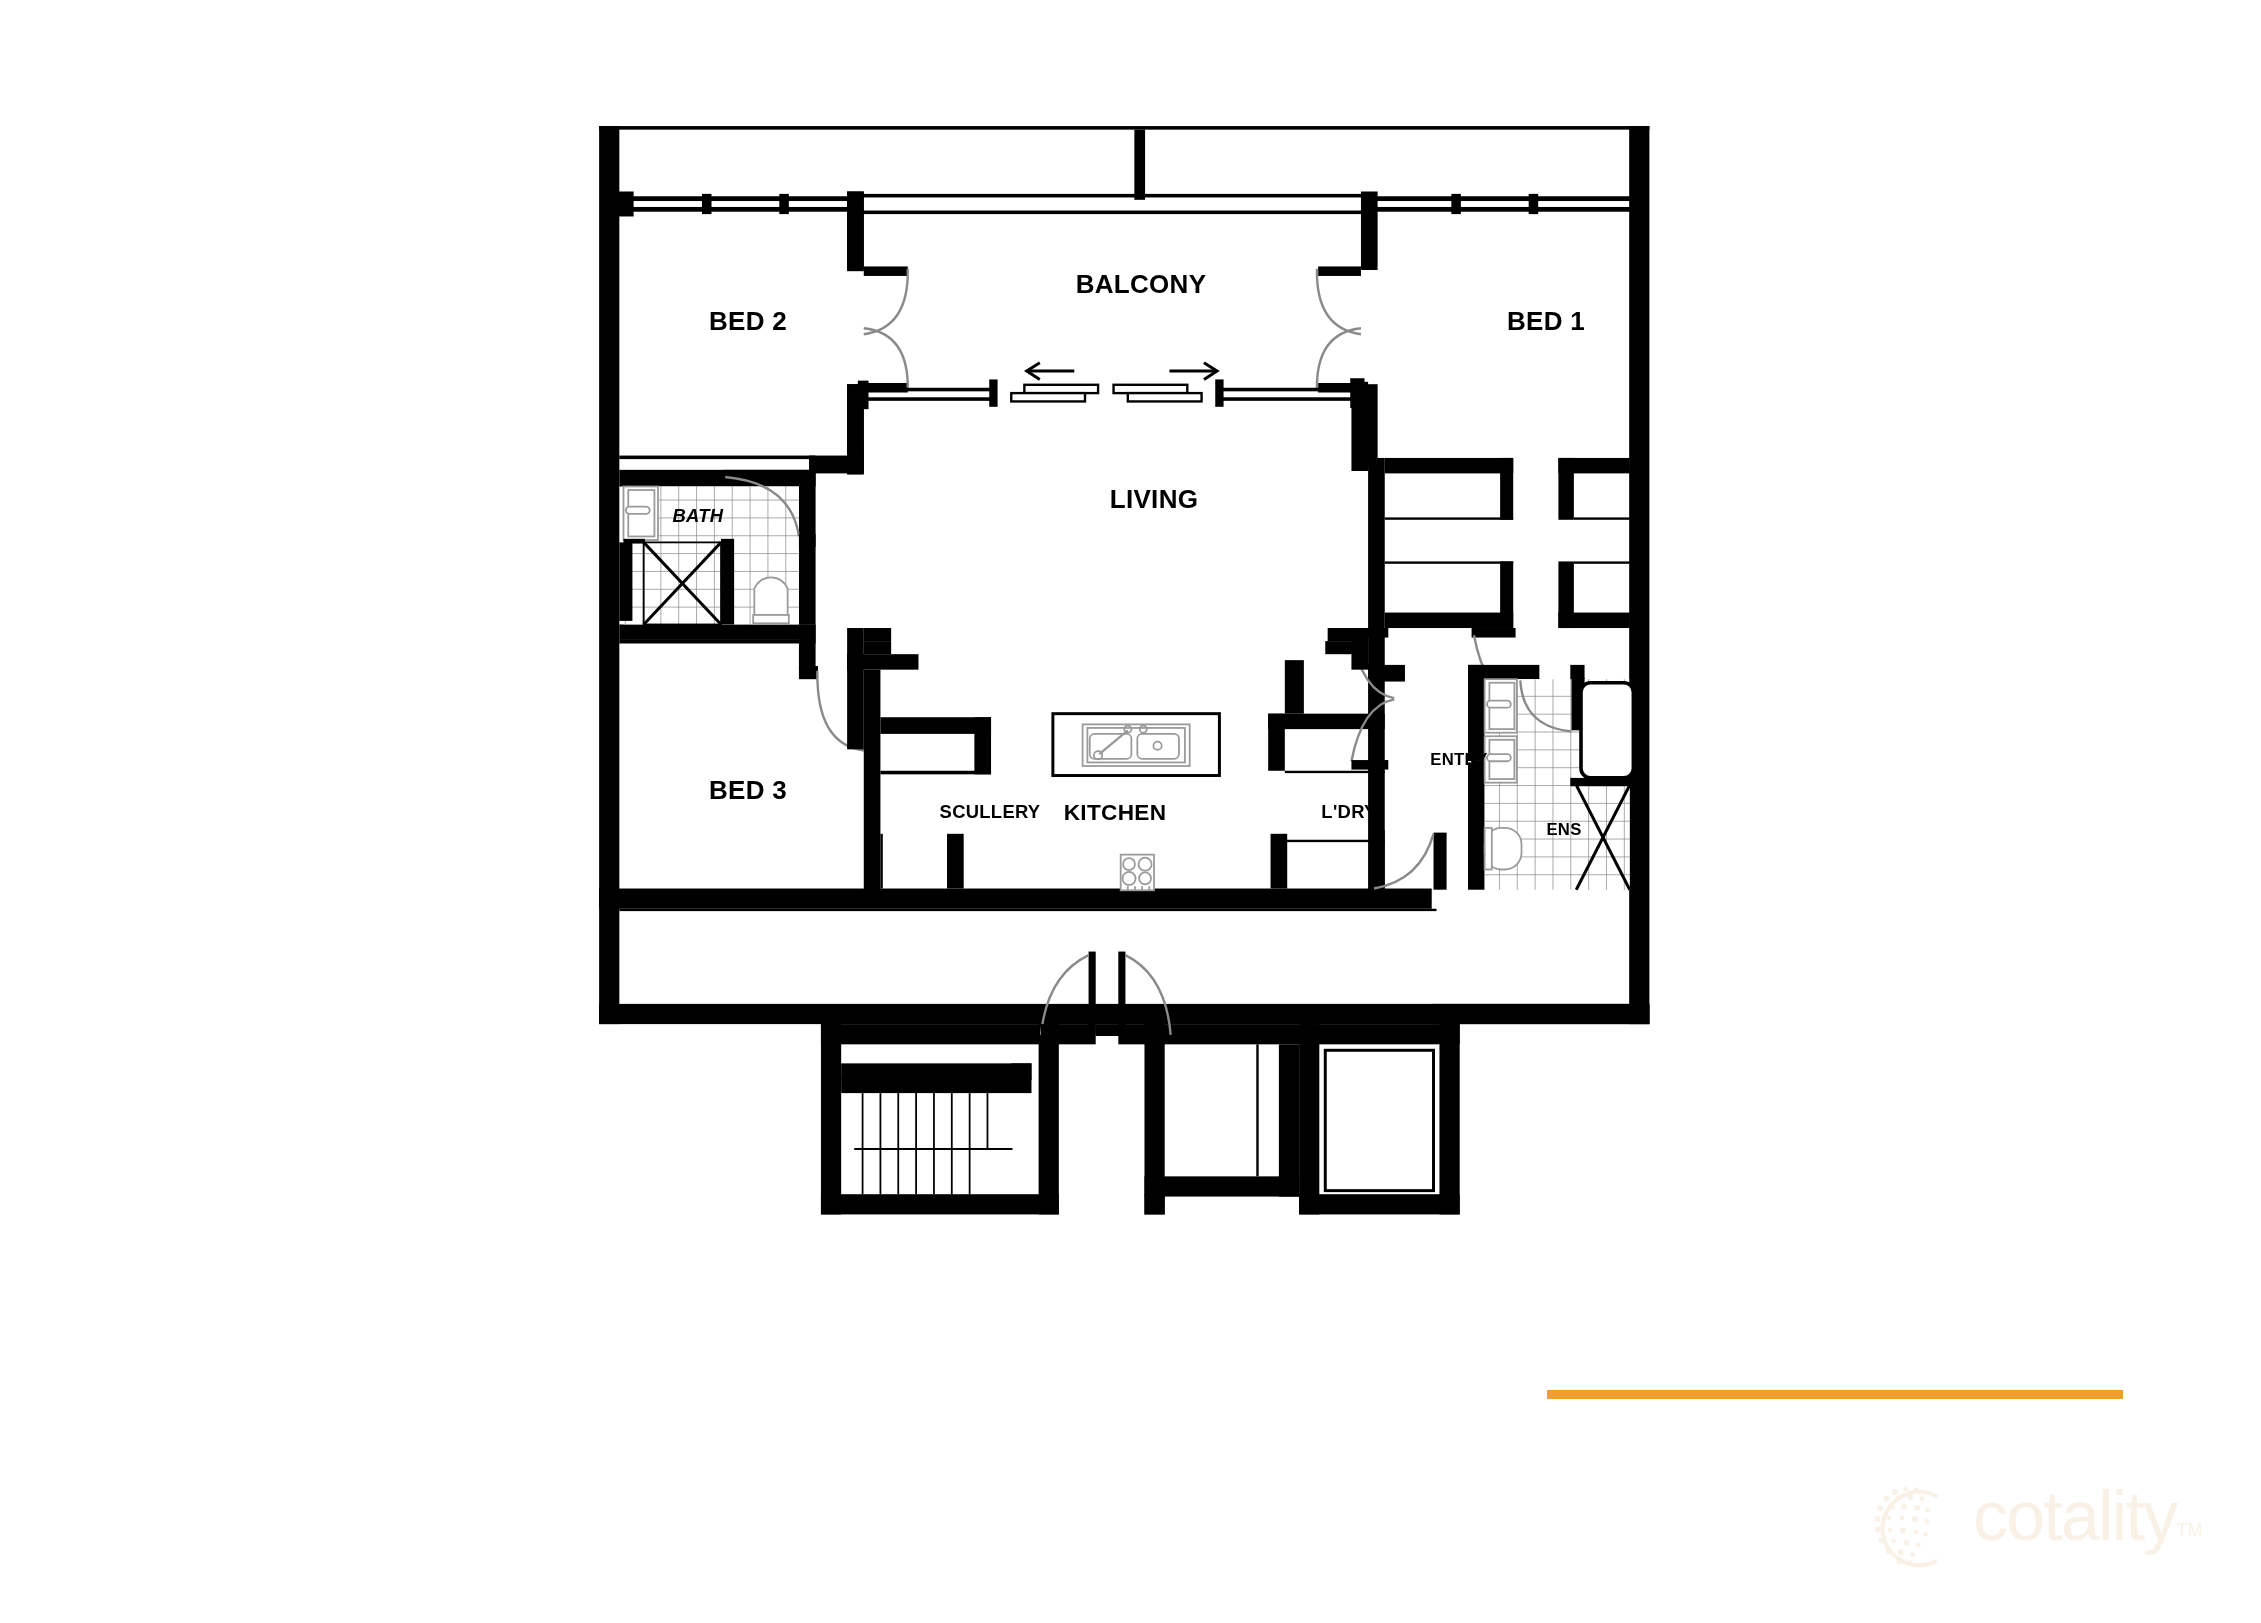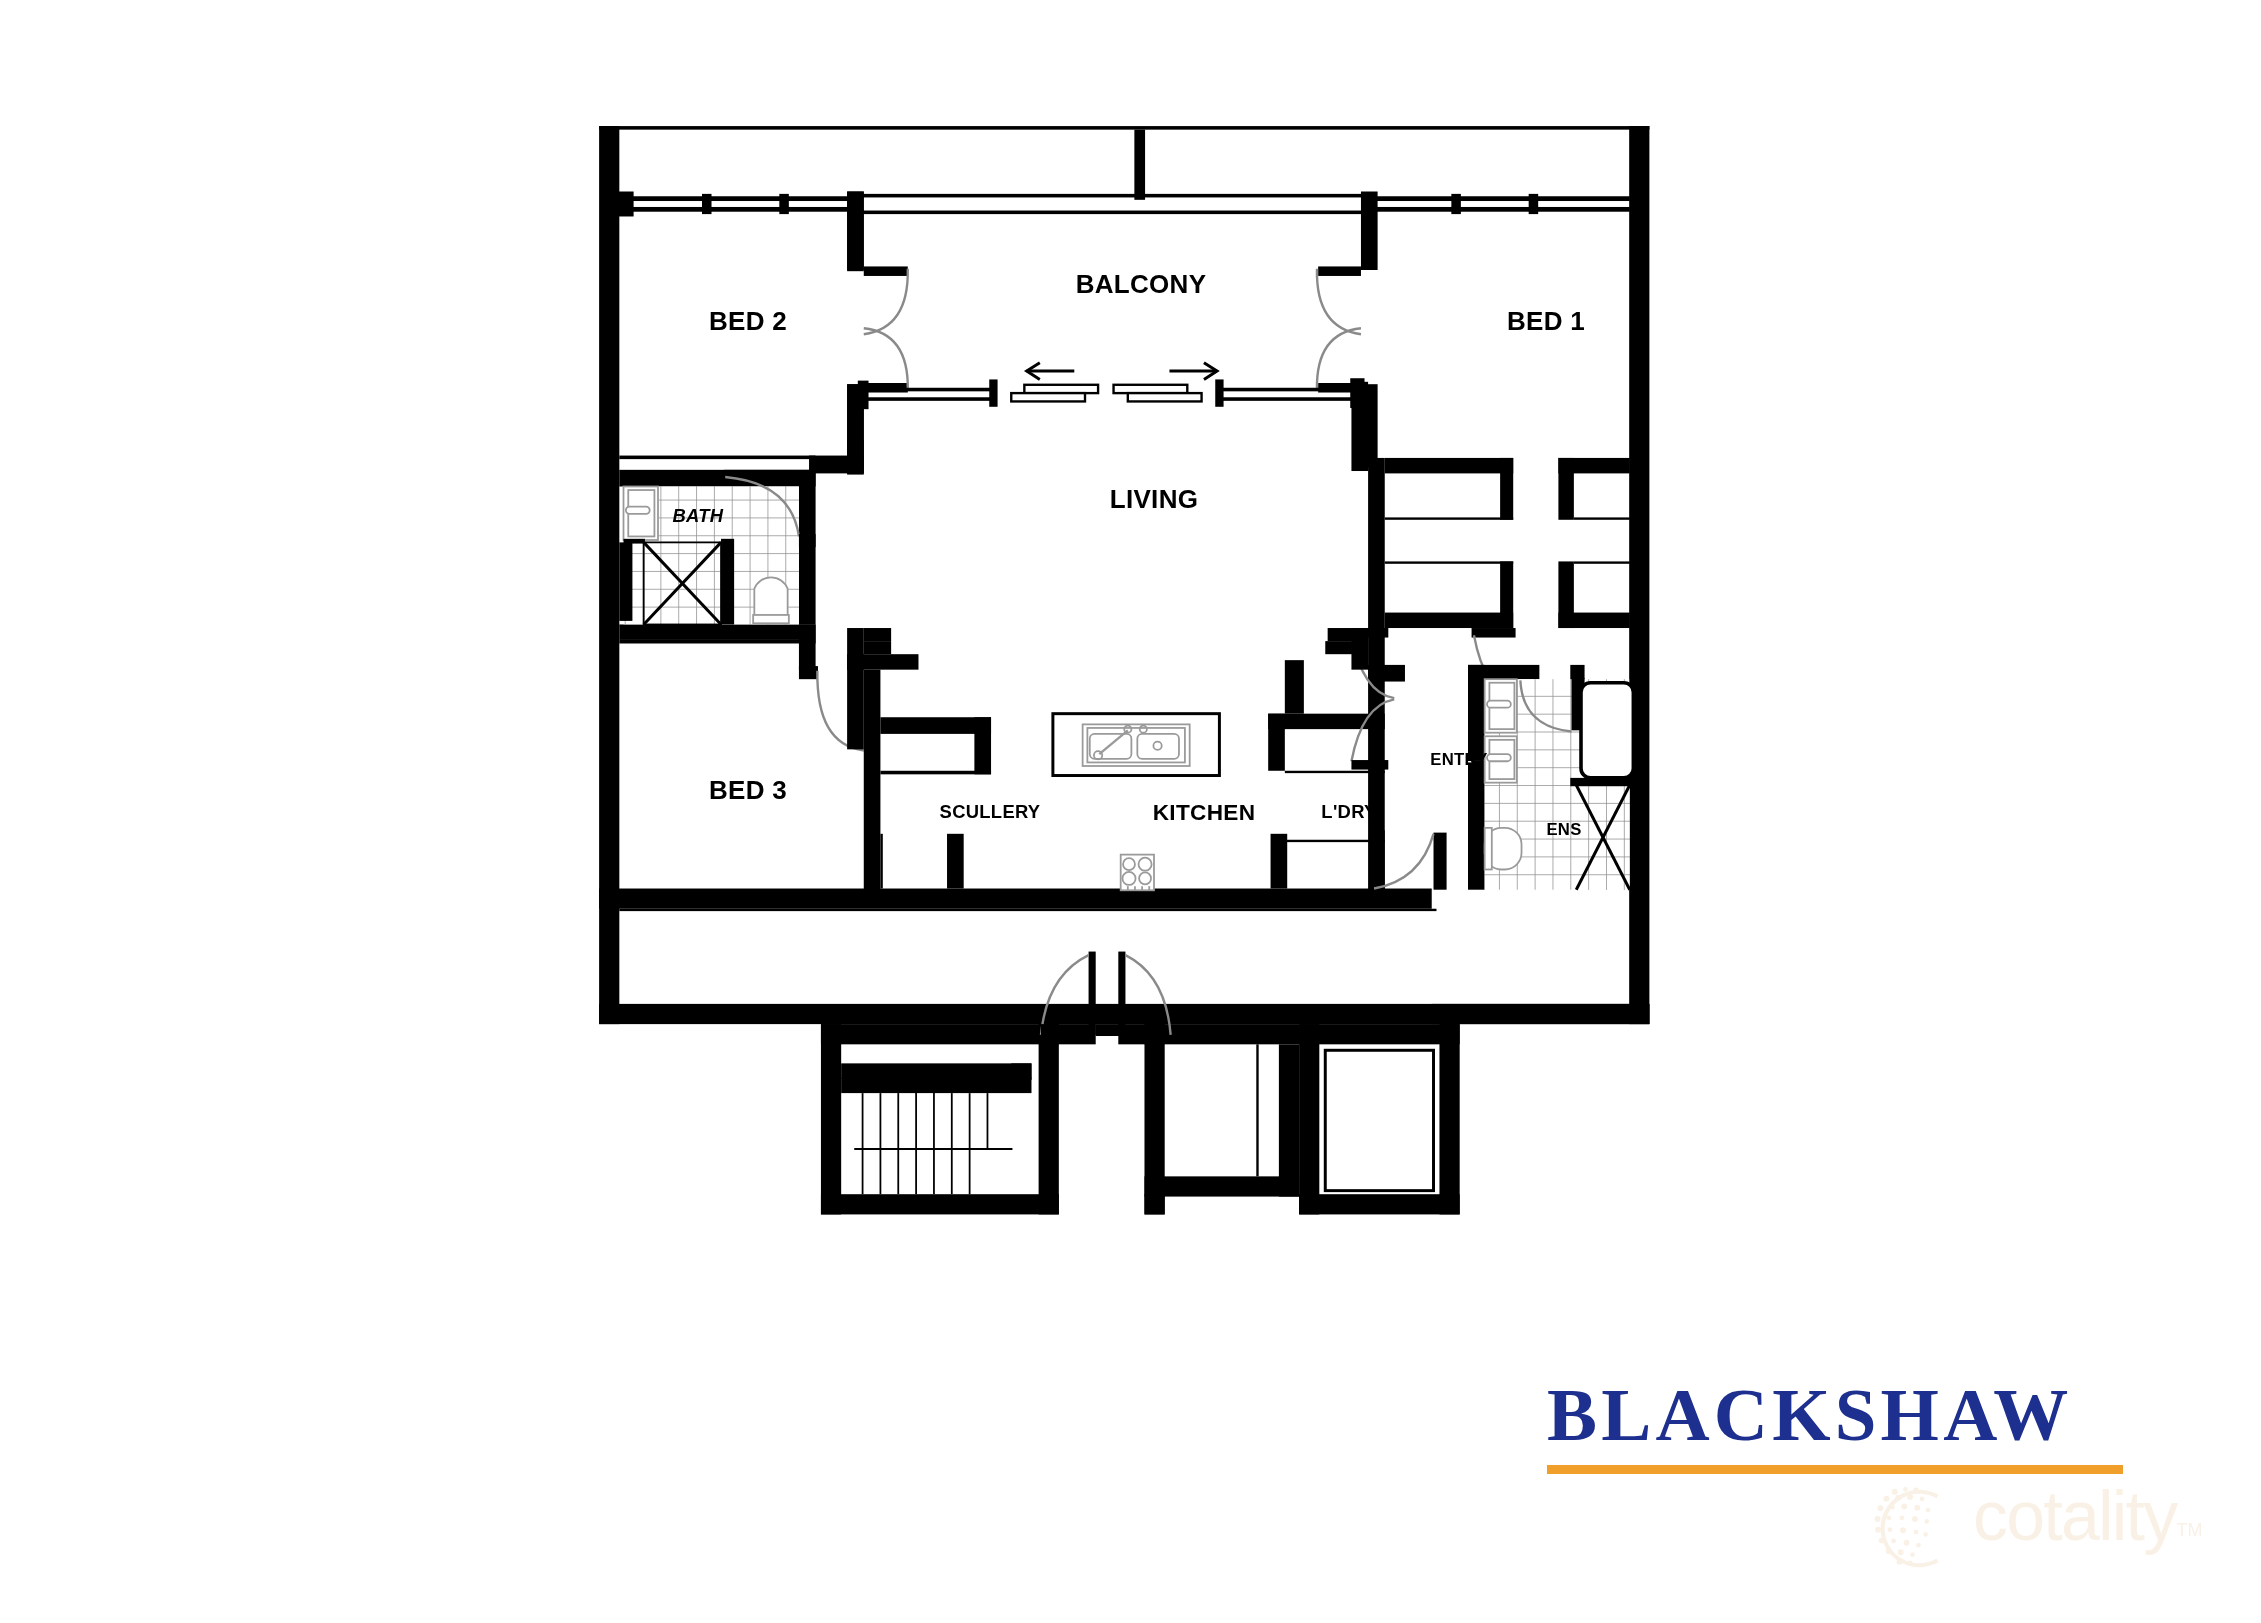--- a/index.html
+++ b/index.html
@@ -376,30 +376,29 @@
   <div class="room-label lbl-lg" style="left:1546px;top:321px;">BED 1</div>
 
   <div class="room-label lbl-lg" style="left:1134px;top:499px;margin-left:20px;">LIVING</div>
 
   <div class="room-label lbl-sm" style="left:698px;top:516px;font-style:italic;">BATH</div>
 
   <div class="room-label lbl-lg" style="left:748px;top:790px;">BED 3</div>
 
   <div class="room-label lbl-sm" style="left:990px;top:812px;">SCULLERY</div>
 
-  <div class="room-label lbl-md" style="left:1204px;top:813px;">KITCHEN</div>
+  <div class="room-label lbl-md" style="left:1115px;top:813px;">KITCHEN</div>
 
   <div class="room-label lbl-sm" style="left:1349px;top:812px;">L'DRY</div>
 
   <div class="room-label lbl-xs" style="left:1452px;top:760px;">ENTRY</div>
 
   <div class="room-label lbl-xs" style="left:1557px;top:830px;">ENS</div>
 
   <div id="brand-block">
-    <div id="brand-wordmark">BLACKSHAW</div>
     <div id="brand-rule"></div>
   </div>
 
   <div id="watermark">
     <svg width="89" height="95" viewBox="0 0 150 160">
       <g fill="#faf1e6">
         <circle cx="40" cy="18" r="5"></circle>
           <circle cx="58" cy="14" r="4"></circle>
           <circle cx="76" cy="16" r="5"></circle>
         <circle cx="26" cy="30" r="5"></circle>

